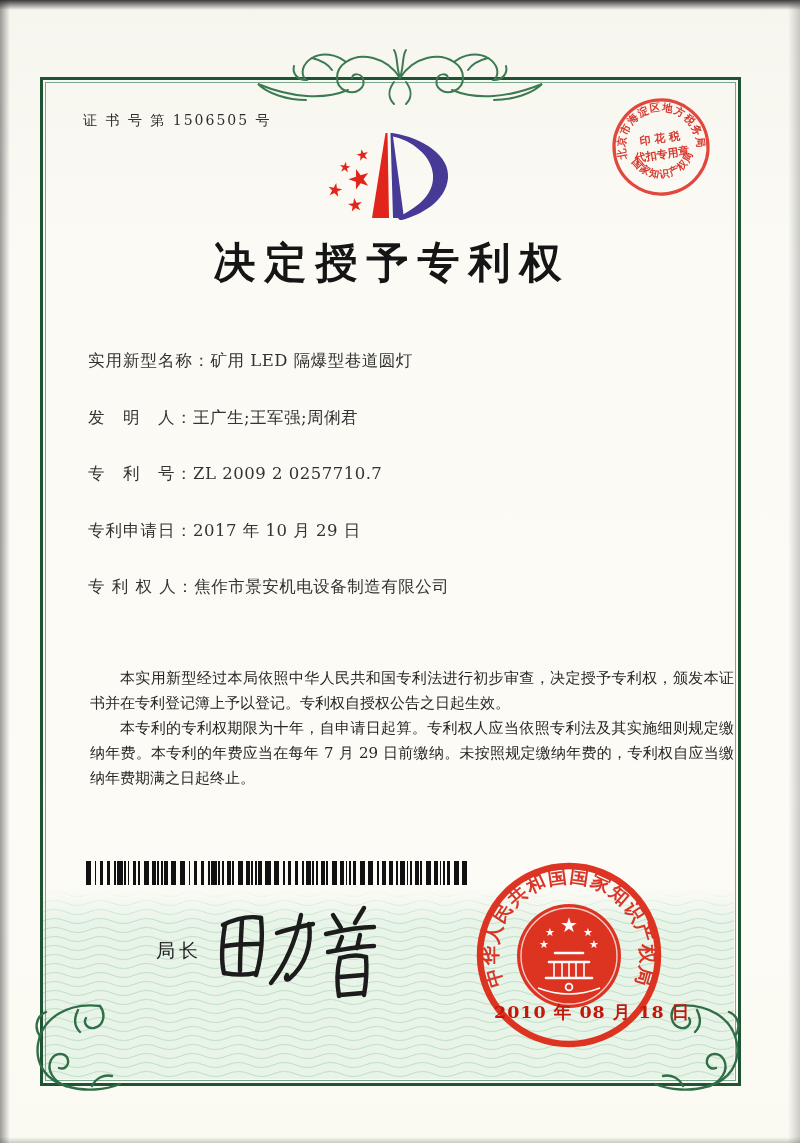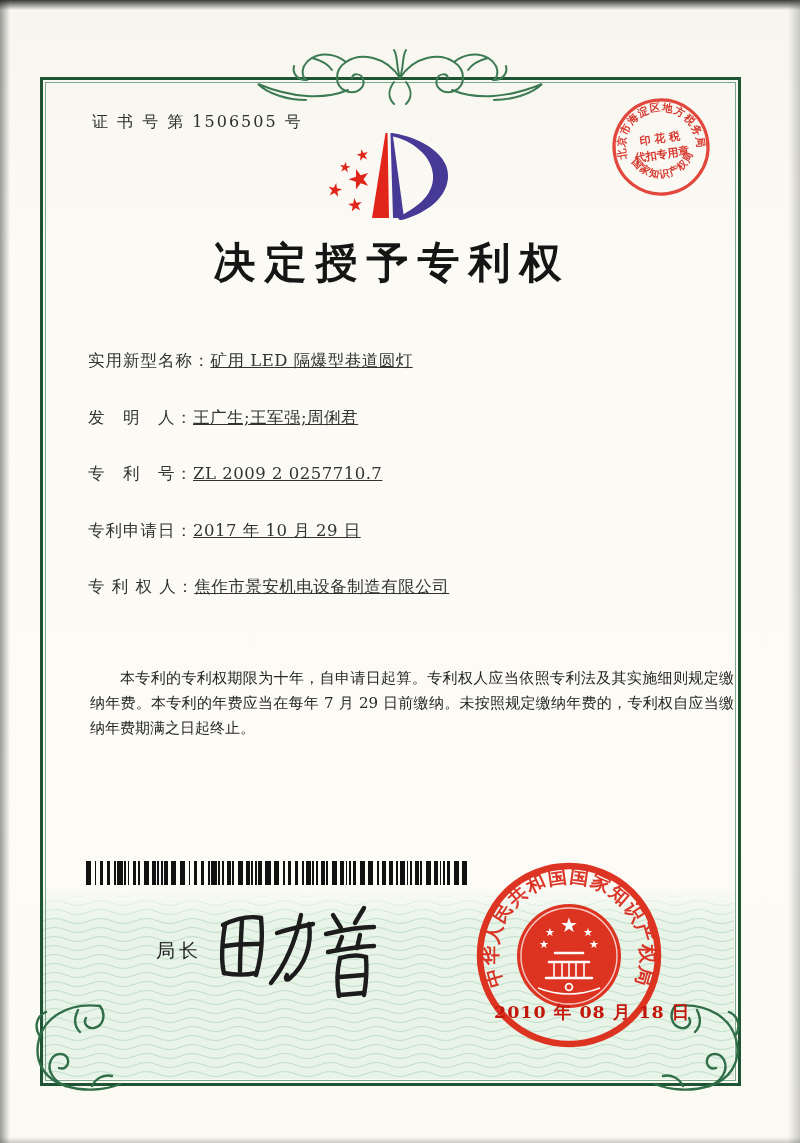--- a/index.html
+++ b/index.html
@@ -21,35 +21,35 @@
   
   .frame{position:absolute;left:40px;top:77px;width:695px;height:1003px;
     border:3px solid #1e5434;}
   .frame-inner{position:absolute;inset:2px;border:1px solid #7aa98d;}
 
   
   .band{position:absolute;left:43px;top:888px;width:691px;height:191px;overflow:hidden;}
   .band-fade{position:absolute;left:43px;top:888px;width:691px;height:34px;
     background:linear-gradient(180deg,#fcfbf6,rgba(252,251,246,0));}
 
-  .cert-no{position:absolute;left:92px;top:112px;font-size:16px;letter-spacing:2px;color:#2e2e2e;}
+  .cert-no{position:absolute;left:83px;top:112px;font-size:14px;letter-spacing:2px;color:#2e2e2e;}
 
   .logo{position:absolute;left:328px;top:130px;width:127px;height:95px;}
   .logo .star{position:absolute;color:#e1251b;line-height:1;}
 
   .title{position:absolute;left:40px;top:235px;width:695px;text-align:center;
     font-size:42px;font-weight:700;letter-spacing:9px;color:#151515;text-indent:9px;}
 
   .tax-stamp{position:absolute;left:606px;top:92px;width:110px;height:110px;
     transform:rotate(-8deg);opacity:.92;}
 
   .fields{position:absolute;left:88px;top:350px;width:620px;}
   .field{height:21px;margin-bottom:35.5px;font-size:16.5px;color:#333;white-space:nowrap;}
   .field .flabel{letter-spacing:1px;}
-  .field .fvalue{letter-spacing:.5px;text-decoration:underline;}
+  .field .fvalue{letter-spacing:.5px;}
 
   .paras{position:absolute;left:90px;top:666px;width:644px;font-size:15px;line-height:25px;
     text-align:justify;color:#262626;}
   .paras p{margin:0;text-indent:2em;}
 
   .barcode{position:absolute;left:86px;top:861px;width:388px;height:24px;font-size:0;}
   .barcode i{display:inline-block;height:24px;background:#111;vertical-align:top;}
 
   .signer{position:absolute;left:156px;top:938px;font-size:19px;letter-spacing:4px;color:#222;
     font-family:"DejaVu Sans","Liberation Sans",sans-serif;}
@@ -160,20 +160,21 @@
 
   <div class="fields" id="fields">
       <div class="field"><span class="flabel">实用新型名称：</span><span class="fvalue">矿用 LED 隔爆型巷道圆灯</span></div>
       <div class="field"><span class="flabel">发　明　人：</span><span class="fvalue">王广生;王军强;周俐君</span></div>
       <div class="field"><span class="flabel">专　利　号：</span><span class="fvalue">ZL 2009 2 0257710.7</span></div>
       <div class="field"><span class="flabel">专利申请日：</span><span class="fvalue">2017 年 10 月 29 日</span></div>
       <div class="field"><span class="flabel">专 利 权 人：</span><span class="fvalue">焦作市景安机电设备制造有限公司</span></div>
     </div>
 
   <div class="paras" id="paras">
+      <p>本实用新型经过本局依照中华人民共和国专利法进行初步审查，决定授予专利权，颁发本证书并在专利登记簿上予以登记。专利权自授权公告之日起生效。</p>
       <p>本专利的专利权期限为十年，自申请日起算。专利权人应当依照专利法及其实施细则规定缴纳年费。本专利的年费应当在每年 7 月 29 日前缴纳。未按照规定缴纳年费的，专利权自应当缴纳年费期满之日起终止。</p>
     </div>
 
   <div class="barcode" id="barcode"><i style="width: 5.1px; margin-right: 3.6px;"></i><i style="width: 1.7px; margin-right: 3.6px;"></i><i style="width: 3.4px; margin-right: 3.6px;"></i><i style="width: 3.4px; margin-right: 3.6px;"></i><i style="width: 1.7px; margin-right: 1.8px;"></i><i style="width: 5.1px; margin-right: 1.8px;"></i><i style="width: 1.7px; margin-right: 1.8px;"></i><i style="width: 1.7px; margin-right: 3.6px;"></i><i style="width: 3.4px; margin-right: 1.8px;"></i><i style="width: 1.7px; margin-right: 3.6px;"></i><i style="width: 5.1px; margin-right: 3.6px;"></i><i style="width: 3.4px; margin-right: 1.8px;"></i><i style="width: 1.7px; margin-right: 1.8px;"></i><i style="width: 1.7px; margin-right: 1.8px;"></i><i style="width: 3.4px; margin-right: 3.6px;"></i><i style="width: 5.1px; margin-right: 3.6px;"></i><i style="width: 5.1px; margin-right: 3.6px;"></i><i style="width: 1.7px; margin-right: 3.6px;"></i><i style="width: 3.4px; margin-right: 3.6px;"></i><i style="width: 3.4px; margin-right: 3.6px;"></i><i style="width: 1.7px; margin-right: 1.8px;"></i><i style="width: 5.1px; margin-right: 1.8px;"></i><i style="width: 1.7px; margin-right: 1.8px;"></i><i style="width: 1.7px; margin-right: 3.6px;"></i><i style="width: 3.4px; margin-right: 1.8px;"></i><i style="width: 1.7px; margin-right: 3.6px;"></i><i style="width: 5.1px; margin-right: 3.6px;"></i><i style="width: 3.4px; margin-right: 1.8px;"></i><i style="width: 1.7px; margin-right: 1.8px;"></i><i style="width: 1.7px; margin-right: 1.8px;"></i><i style="width: 3.4px; margin-right: 3.6px;"></i><i style="width: 5.1px; margin-right: 3.6px;"></i><i style="width: 5.1px; margin-right: 3.6px;"></i><i style="width: 1.7px; margin-right: 3.6px;"></i><i style="width: 3.4px; margin-right: 3.6px;"></i><i style="width: 3.4px; margin-right: 3.6px;"></i><i style="width: 1.7px; margin-right: 1.8px;"></i><i style="width: 5.1px; margin-right: 1.8px;"></i><i style="width: 1.7px; margin-right: 1.8px;"></i><i style="width: 1.7px; margin-right: 3.6px;"></i><i style="width: 3.4px; margin-right: 1.8px;"></i><i style="width: 1.7px; margin-right: 3.6px;"></i><i style="width: 5.1px; margin-right: 3.6px;"></i><i style="width: 3.4px; margin-right: 1.8px;"></i><i style="width: 1.7px; margin-right: 1.8px;"></i><i style="width: 1.7px; margin-right: 1.8px;"></i><i style="width: 3.4px; margin-right: 3.6px;"></i><i style="width: 5.1px; margin-right: 3.6px;"></i><i style="width: 5.1px; margin-right: 3.6px;"></i><i style="width: 1.7px; margin-right: 3.6px;"></i><i style="width: 3.4px; margin-right: 3.6px;"></i><i style="width: 3.4px; margin-right: 3.6px;"></i><i style="width: 1.7px; margin-right: 1.8px;"></i><i style="width: 5.1px; margin-right: 1.8px;"></i><i style="width: 1.7px; margin-right: 1.8px;"></i><i style="width: 1.7px; margin-right: 3.6px;"></i><i style="width: 3.4px; margin-right: 1.8px;"></i><i style="width: 1.7px; margin-right: 3.6px;"></i><i style="width: 5.1px; margin-right: 3.6px;"></i><i style="width: 3.4px; margin-right: 1.8px;"></i><i style="width: 1.7px; margin-right: 1.8px;"></i><i style="width: 1.7px; margin-right: 1.8px;"></i><i style="width: 3.4px; margin-right: 3.6px;"></i><i style="width: 5.1px; margin-right: 3.6px;"></i><i style="width: 5.1px; margin-right: 3.6px;"></i></div>
 
   <div class="signer">局长</div>
   <svg class="signature" viewBox="0 0 172 118" aria-label="田力普">
     <g fill="none" stroke="#1c1c1c" stroke-width="4.4" stroke-linecap="round">
 
       <path d="M20,32 C17,50 16,68 19,80"></path>

